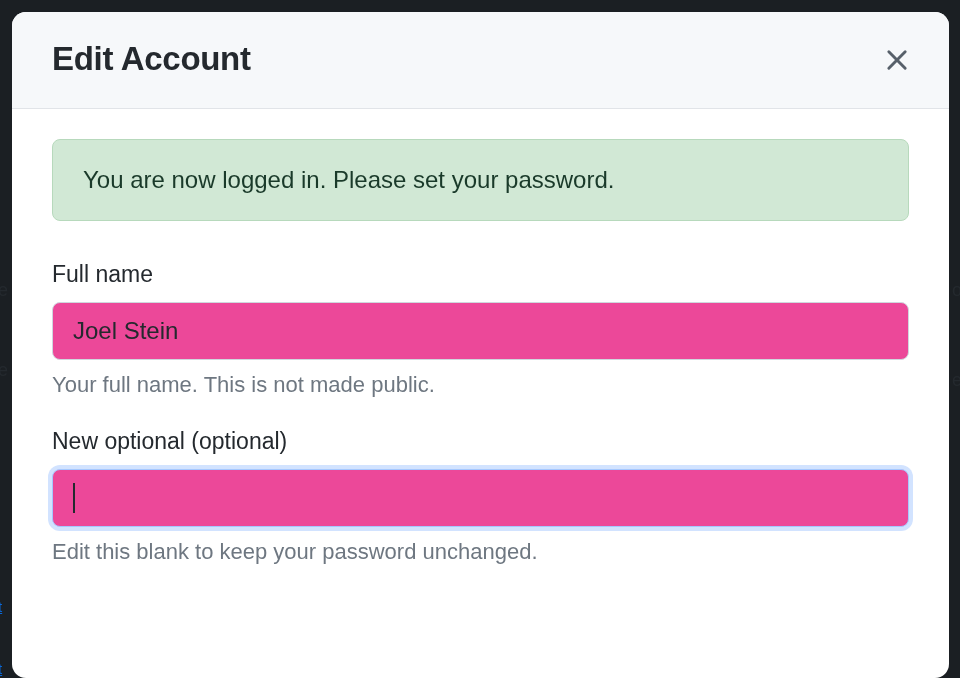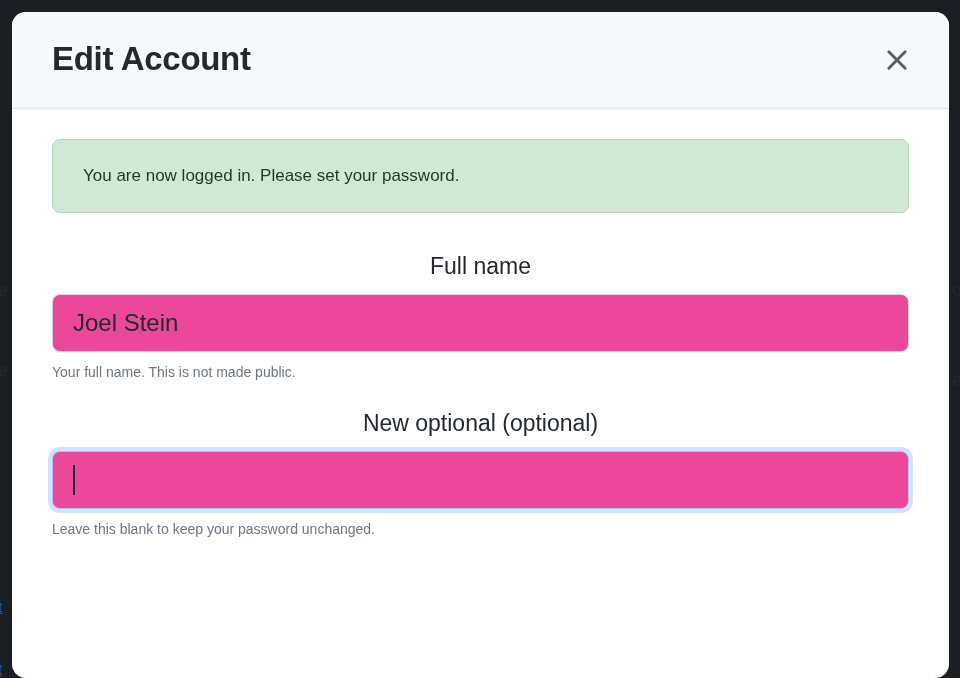--- a/index.html
+++ b/index.html
@@ -64,57 +64,56 @@
     
     .alert-success {
       background: #d1e8d5;
       border: 1px solid #b7d9bc;
       border-radius: 8px;
       padding: 26px 30px;
       margin-bottom: 40px;
     }
     
     .alert-text {
-      font-size: 17px;
+      font-size: 24px;
       color: #1a3a2a;
       font-weight: 400;
     }
     
     .form-group {
       margin-bottom: 30px;
     }
     
     .form-label {
       display: block;
       font-size: 23px;
       color: #24292e;
       margin-bottom: 14px;
       font-weight: 400;
-      text-align: center;
     }
     
     .form-input {
       width: 100%;
       padding: 14px 20px;
       font-size: 24px;
       border: 1px solid #d0d7de;
       border-radius: 8px;
       background: #ec4899;
       color: #24292e;
       font-family: inherit;
       outline: none;
     }
     
     .form-input.focused {
       border-color: #a6c8ff;
       box-shadow: 0 0 0 4px rgba(166, 200, 255, 0.5);
     }
     
     .form-help {
-      font-size: 14px;
+      font-size: 22px;
       color: #6e7781;
       margin-top: 12px;
       font-weight: 400;
     }
     
     .password-input-wrapper {
       position: relative;
     }
     
     .cursor-indicator {
@@ -200,16 +199,16 @@
       <input type="text" class="form-input" value="Joel Stein" style="">
       <div class="form-help">Your full name. This is not made public.</div>
     </div>
 
     <div class="form-group">
       <label class="form-label">New optional (optional)</label>
       <div class="password-input-wrapper">
         <input type="password" class="form-input focused" value="" style="">
         <div class="cursor-indicator"></div>
       </div>
-      <div class="form-help">Leave this blank to keep your password unchanged.</div>
+      <div class="form-help">Edit this blank to keep your password unchanged.</div>
     </div>
   </div>
 </div>
 
 </body></html>

